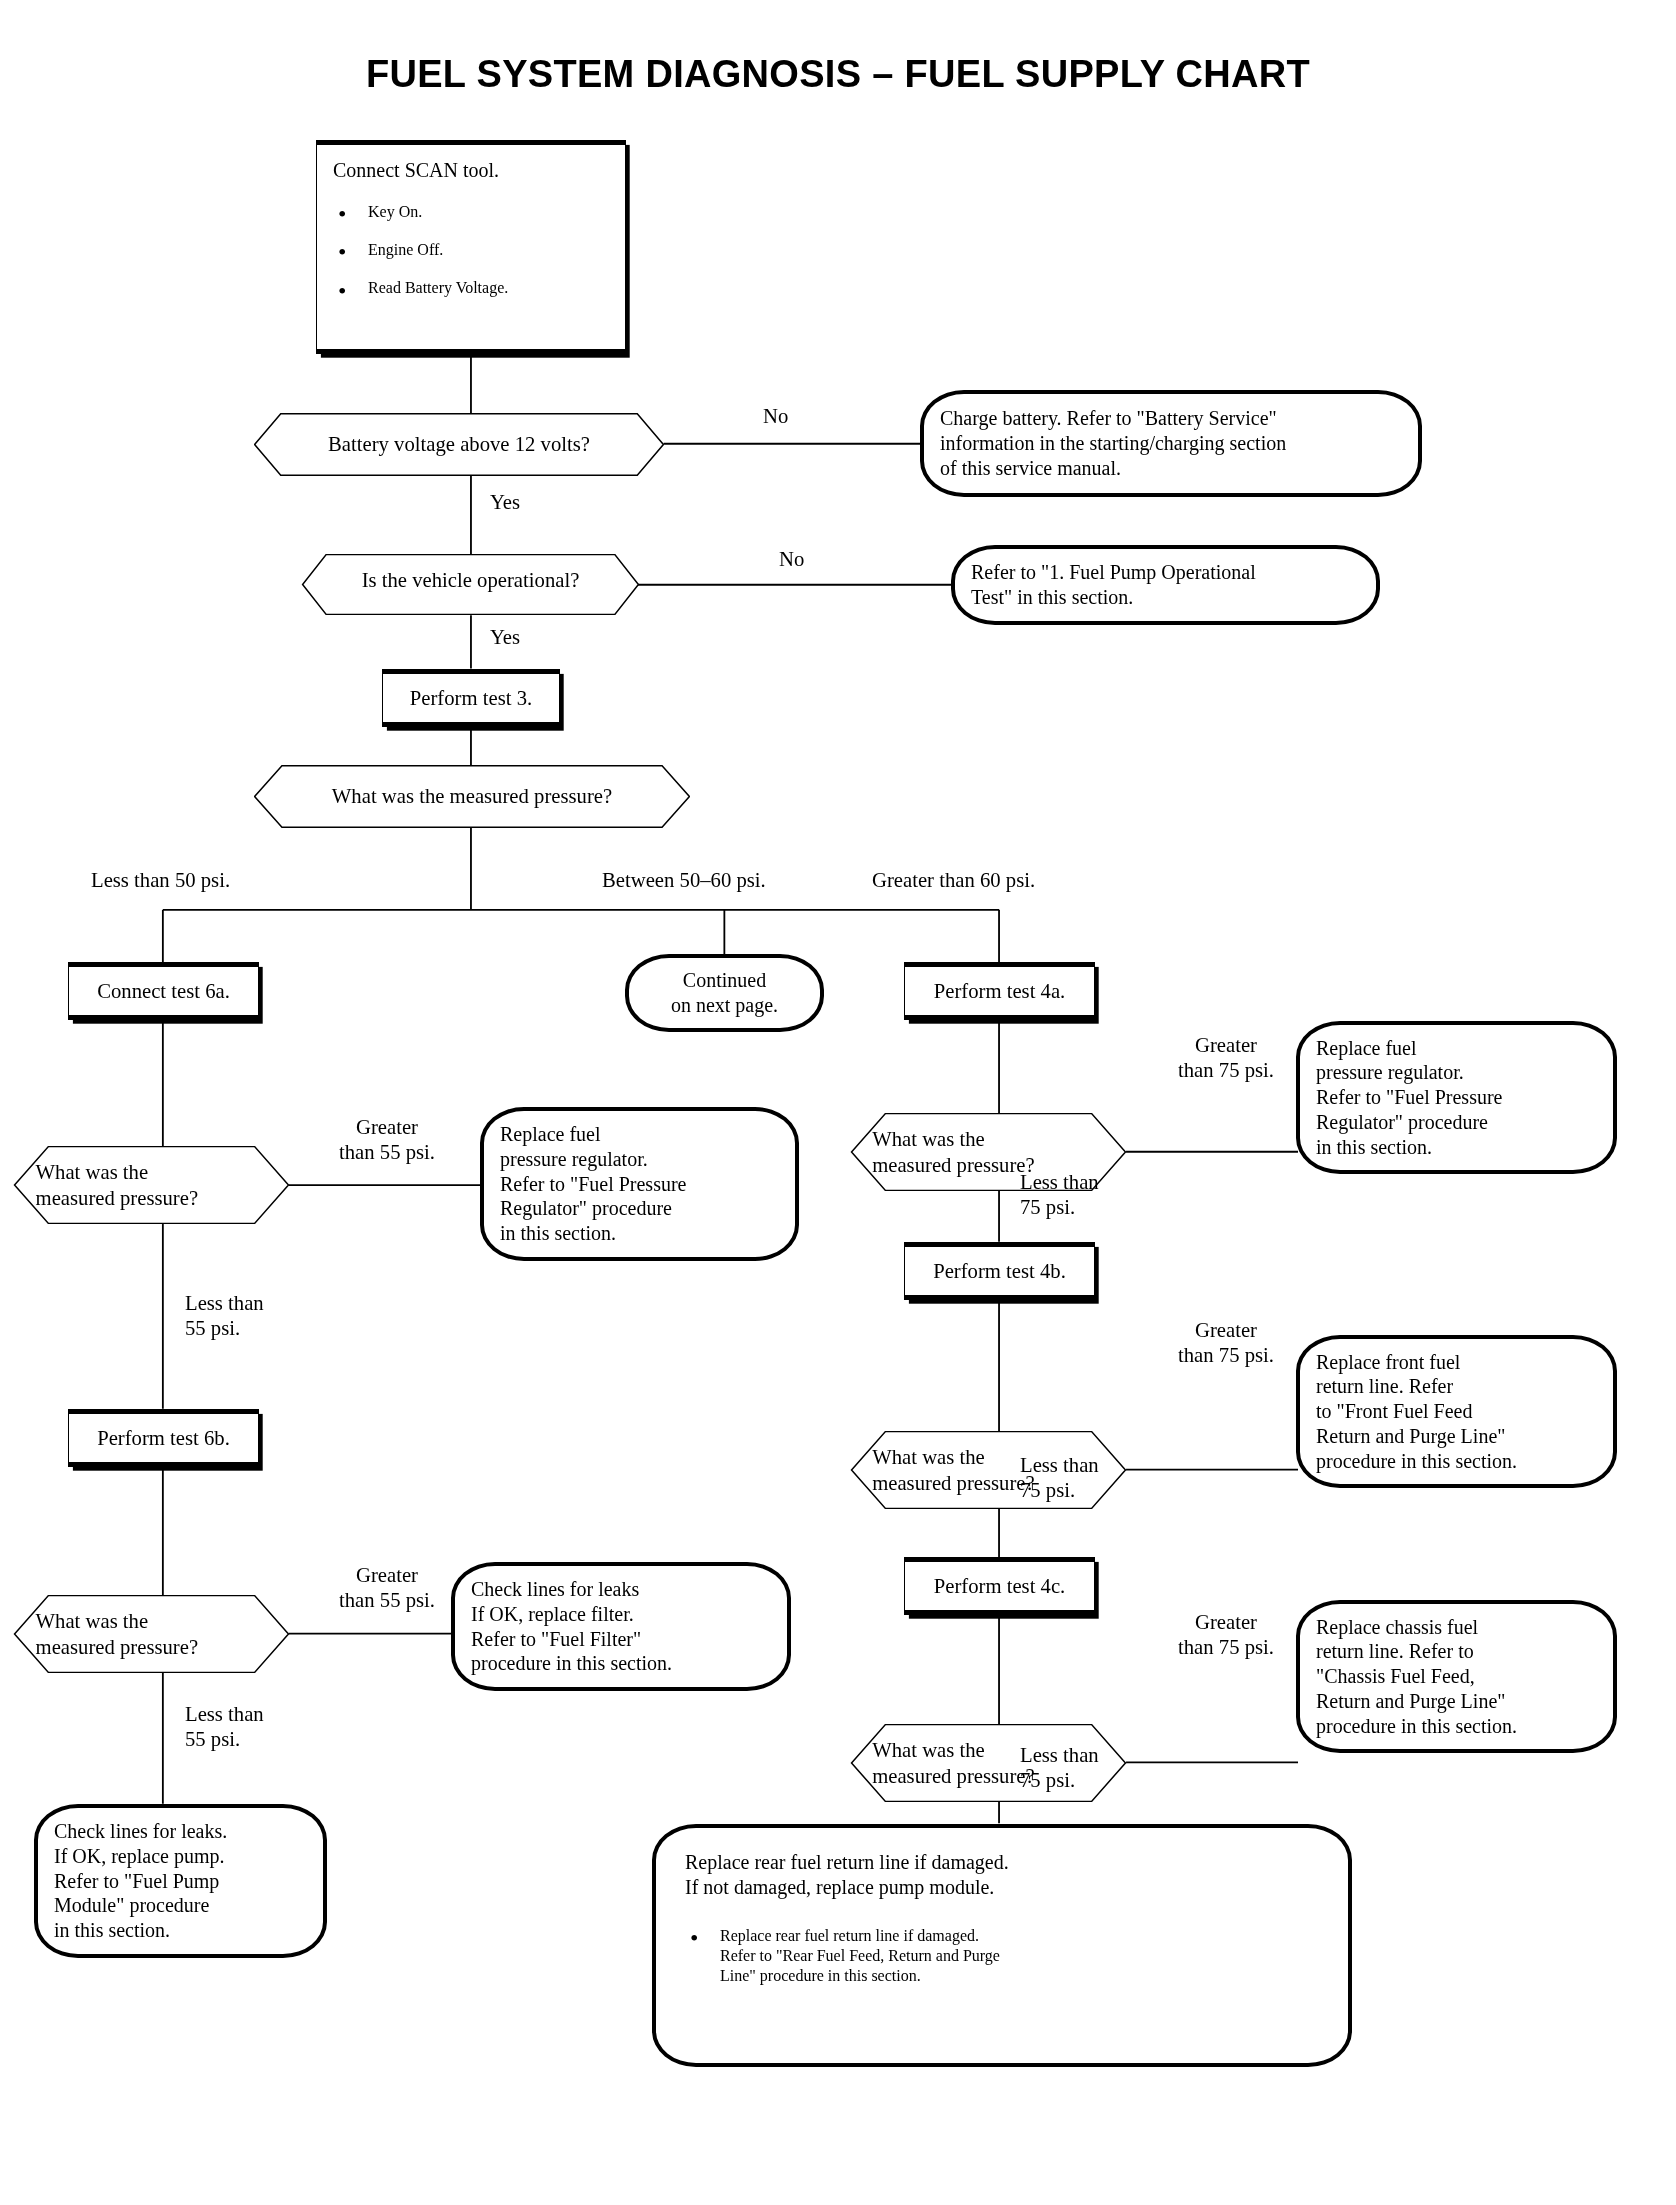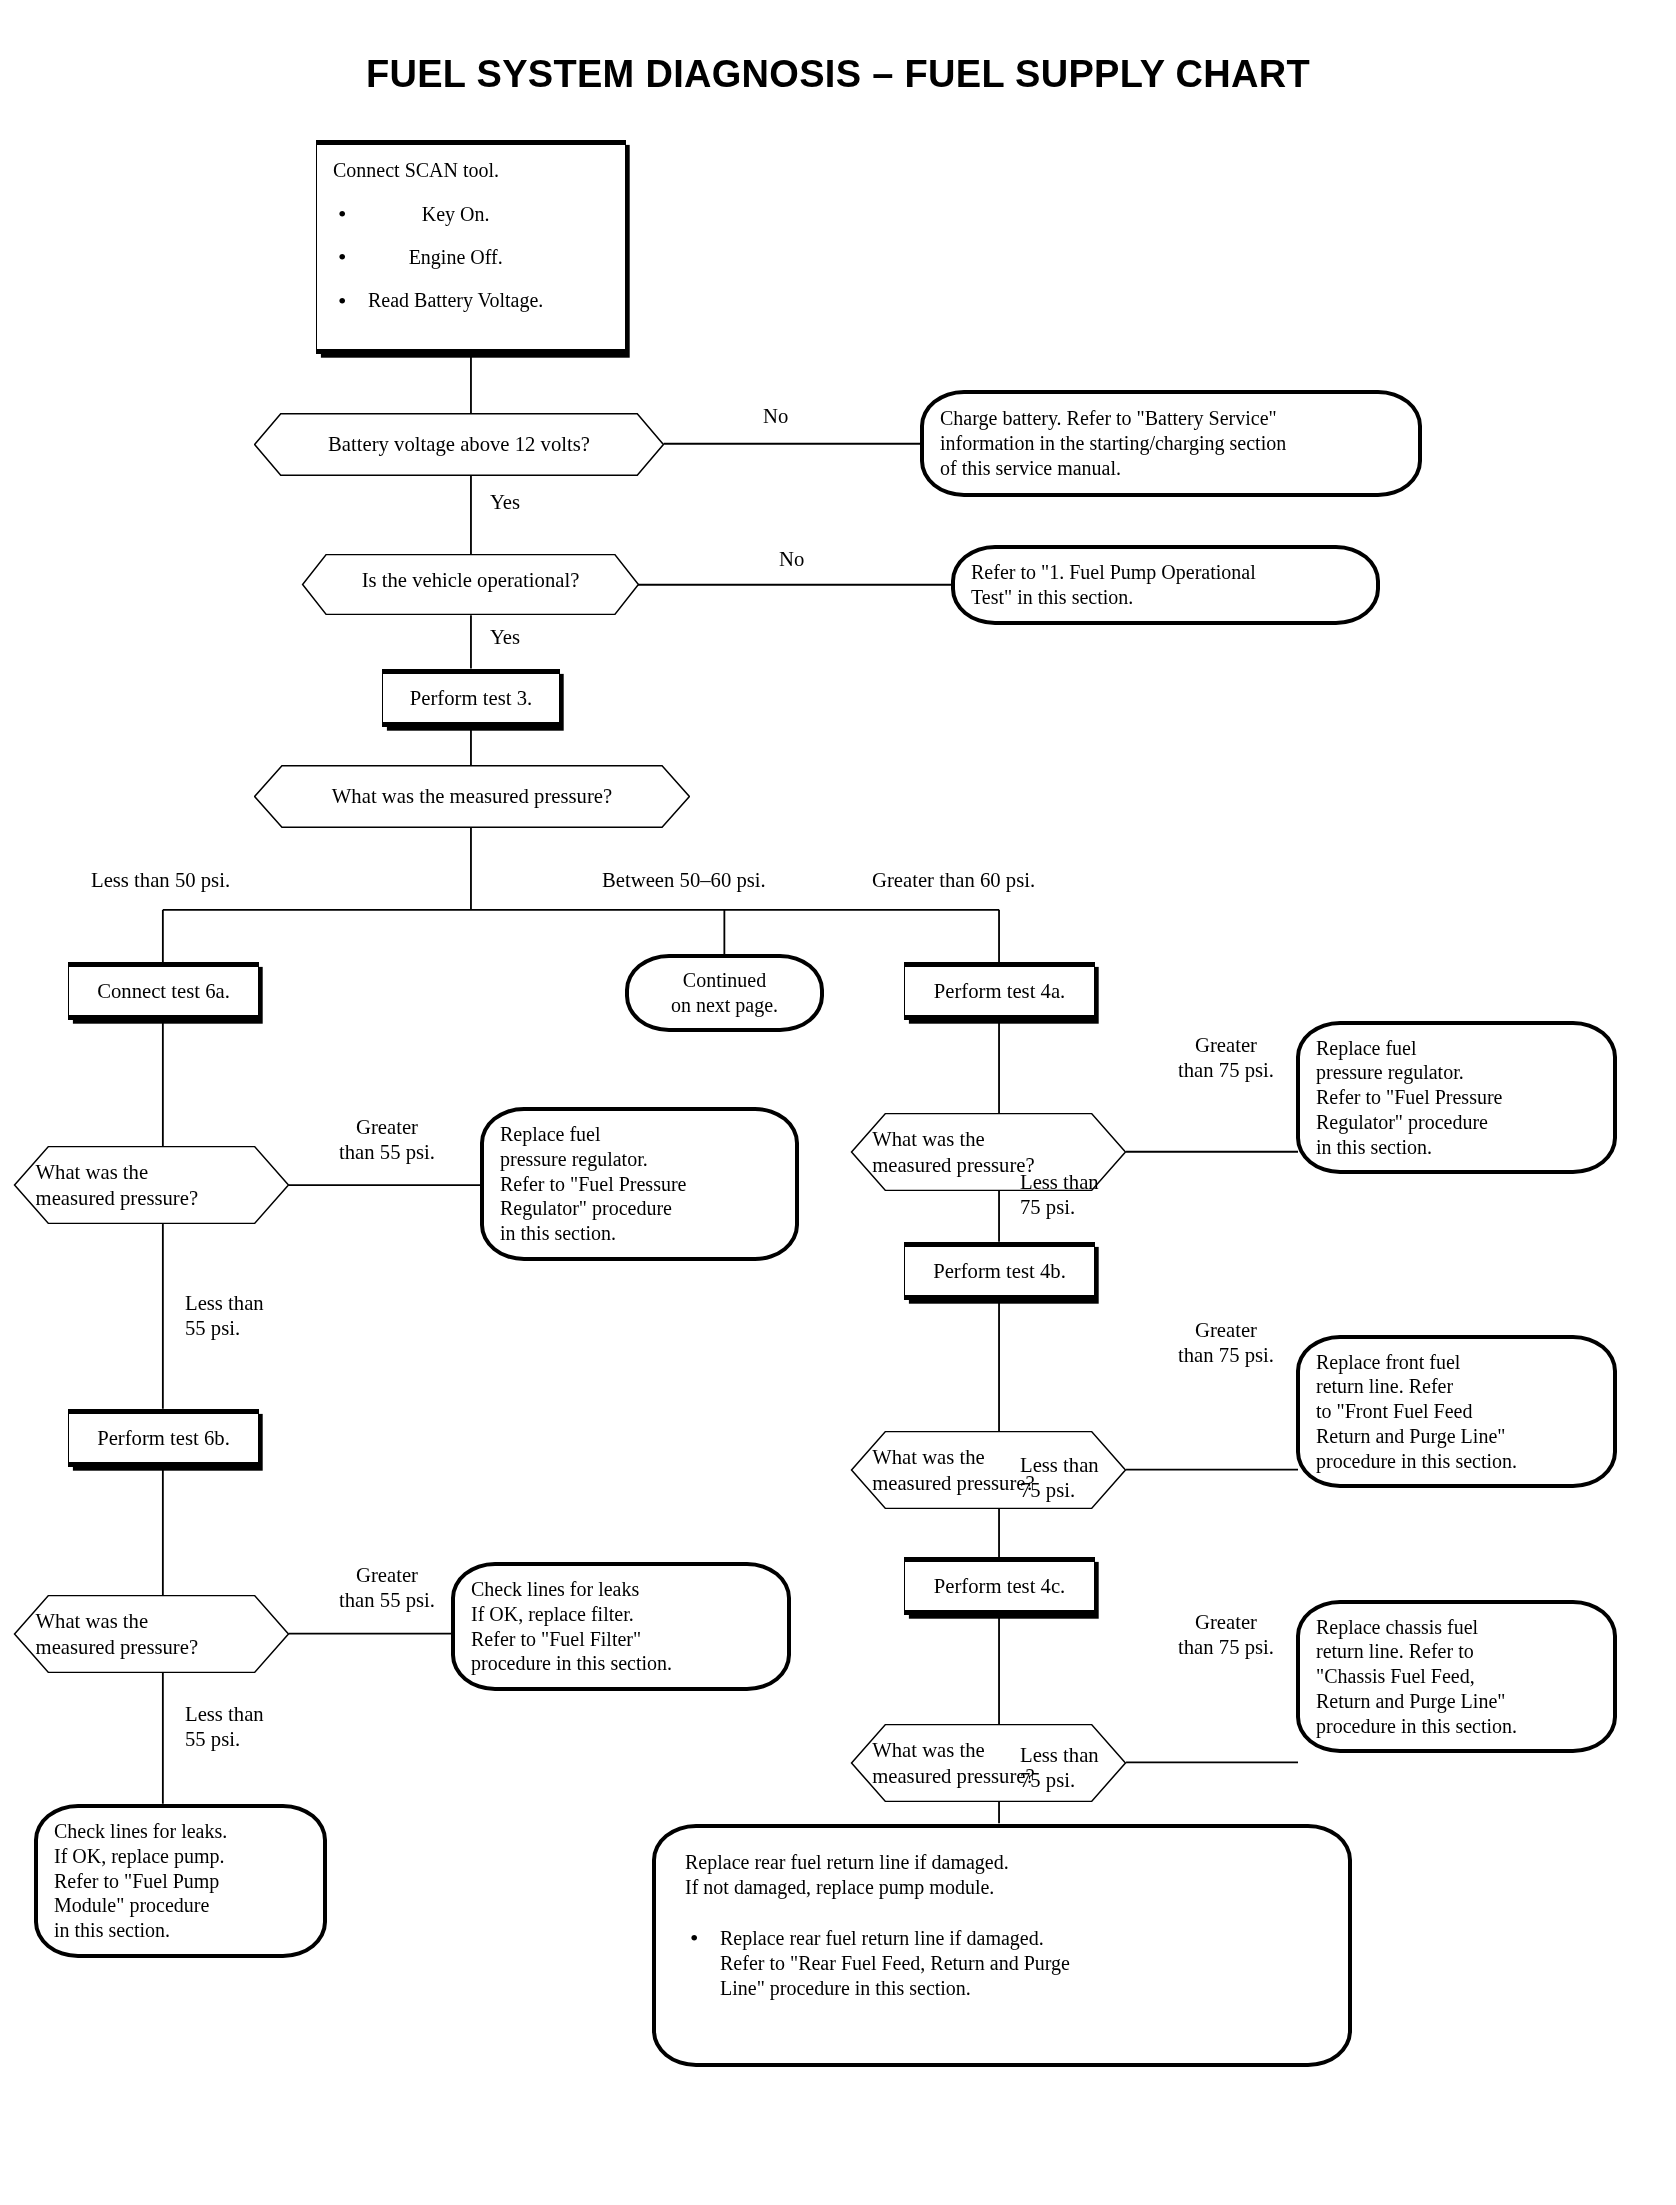--- a/index.html
+++ b/index.html
@@ -44,21 +44,20 @@
   
   .proc {
     border:1.8px solid #000;
     border-top-width:5.5px;
     border-bottom-width:5.5px;
     box-shadow:4.3px 4.3px 0 -0.6px #000;
     padding:2.4px 9.7px;
     align-items:center;
     font-size:20.7px;
     line-height:1.18;
-    text-align:center;
   }
   .proc.tall { align-items:flex-start; justify-content:flex-start; padding:13.4px 16px; }
   
   .round {
     border:4.3px solid #000;
     border-radius:44px/36px;
     padding:9.7px 16px;
     font-size:20px;
     line-height:1.24;
   }
@@ -87,21 +86,21 @@
     white-space:pre-line;
     background:transparent;
   }
   .elabel.c { text-align:center; }
   
   ul.blist { margin:0; padding:0; list-style:none; }
   ul.blist li {
     position:relative;
     padding-left:35px;
     margin-top:18px;
-    font-size:20px;
+    font-size:16px;
     line-height:1.26;
   }
   ul.blist li::before {
     content:"\2022";
     position:absolute; left:4.9px; top:-2.4px;
     font-size:24px;
   }
   .lead { font-size:20px; line-height:1.26; }
 </style>
 </head>

